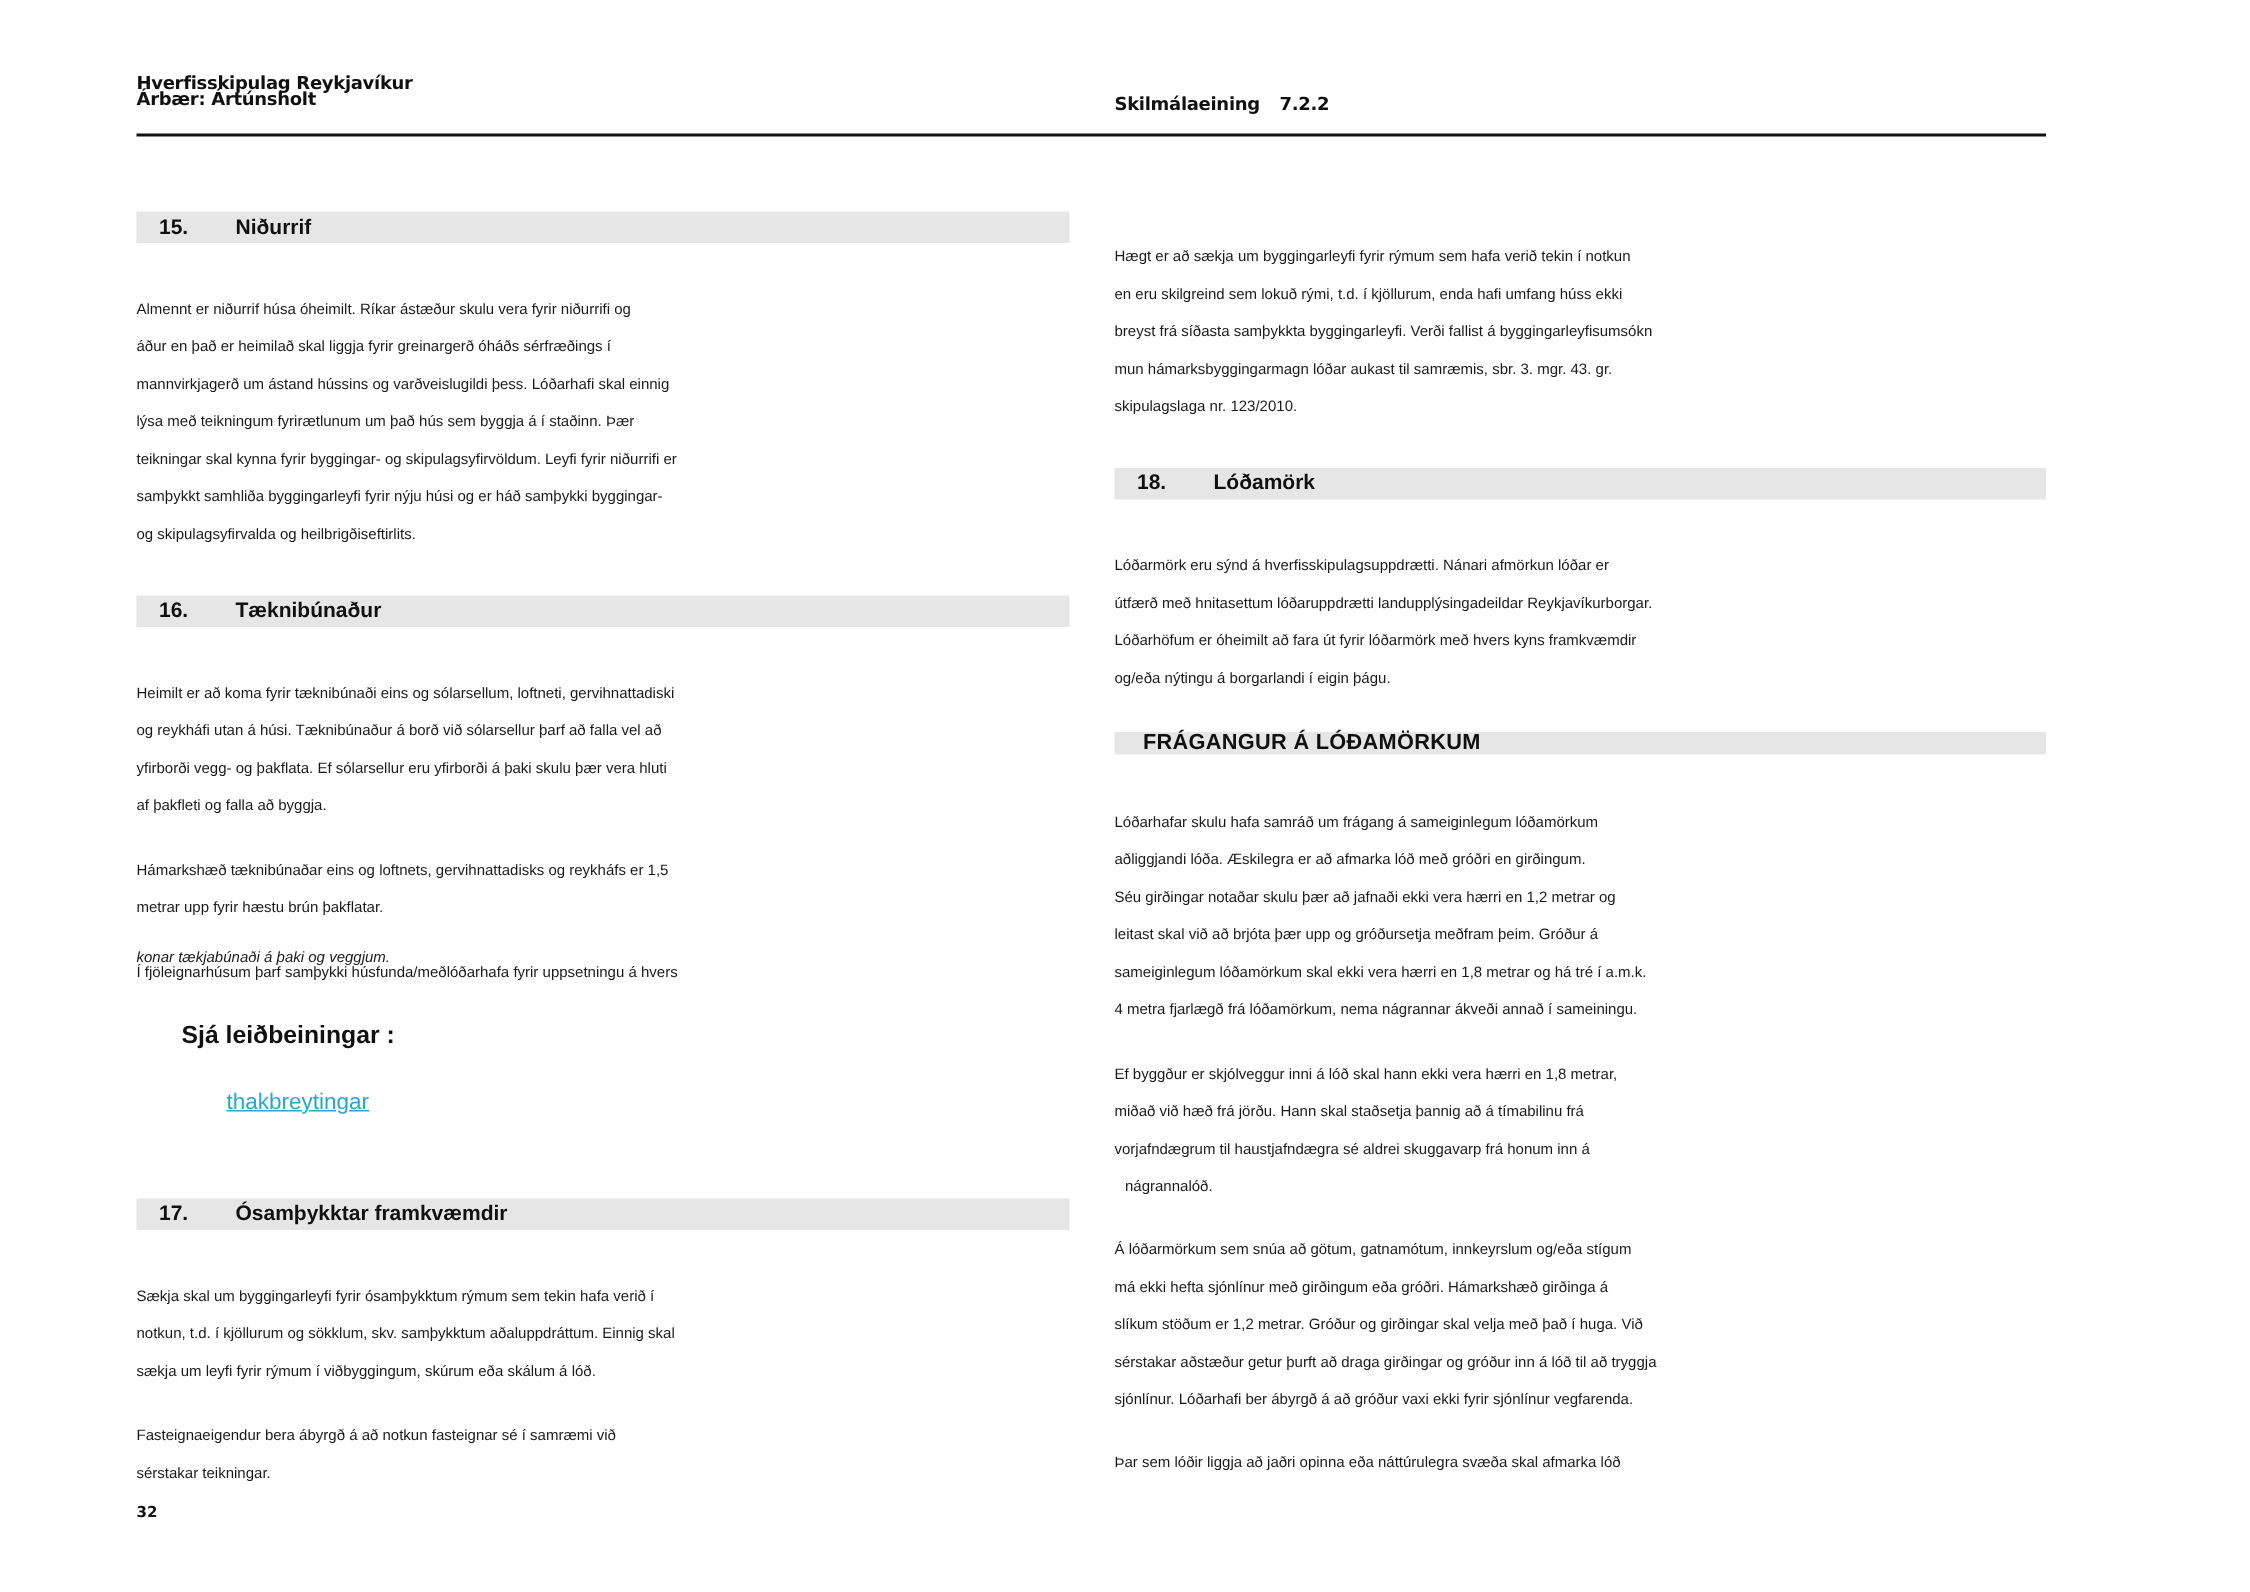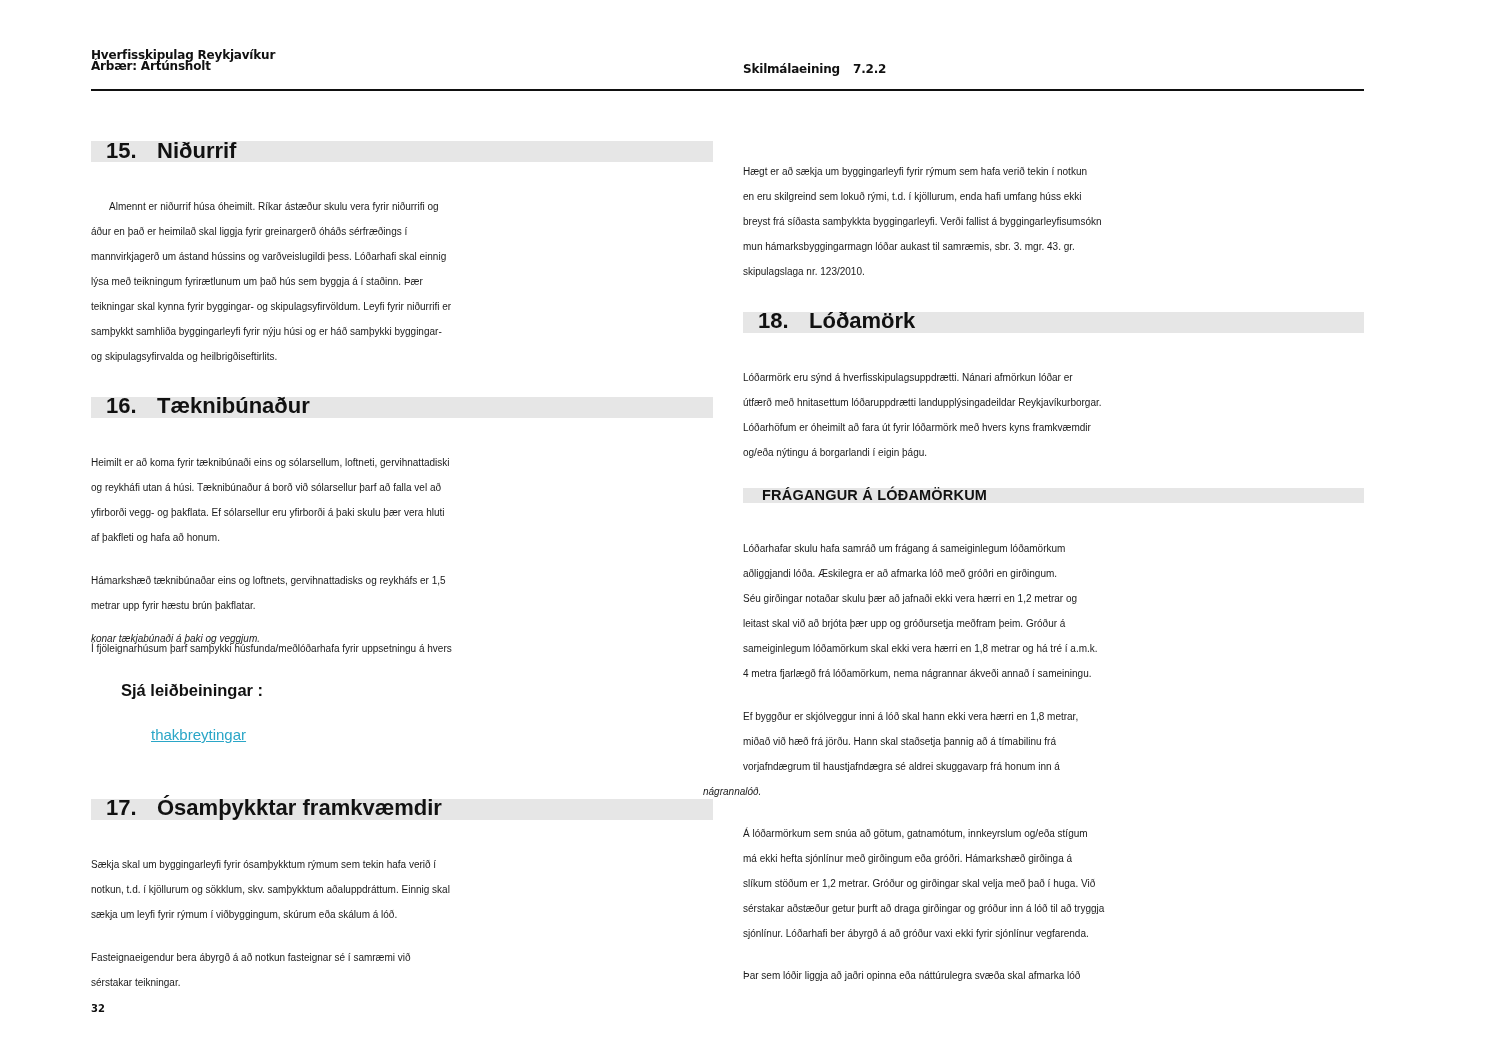--- a/index.html
+++ b/index.html
@@ -1,55 +1,55 @@
 <!DOCTYPE html>
 <html><head>
 <meta charset="utf-8">
 <style>
   html, body { margin:0; padding:0; background:#ffffff; }
   body { width:1500px; height:1061px; position:relative; overflow:hidden; font-family:"Liberation Sans", sans-serif; color:#1a1a1a; }
   .hdr { position:absolute; font-family:"DejaVu Sans", sans-serif; font-size:12px; font-weight:bold; color:#111; letter-spacing:-0.2px; line-height:11px; }
   .hdr-rule { position:absolute; left:91px; top:89px; width:1273px; height:1.5px; background:#111; }
   .sec { position:absolute; height:21px; background:#e6e6e6; }
-  .sec-title { position:absolute; font-size:22px; font-weight:bold; color:#111; line-height:24px; white-space:nowrap; }
+  .sec-title { position:absolute; font-size:14px; font-weight:bold; color:#111; line-height:24px; white-space:nowrap; }
   .sec-num { display:inline-block; width:51px; }
   .sub { position:absolute; height:15px; background:#e6e6e6; }
   .sub-title { position:absolute; font-size:14.5px; font-weight:bold; color:#111; line-height:16px; letter-spacing:0.2px; white-space:nowrap; }
   .ln { position:absolute; font-size:10px; line-height:18px; color:#1a1a1a; white-space:nowrap;margin-top:24px; }
   .see { position:absolute; font-size:16.5px; font-weight:bold; color:#111; white-space:nowrap; }
   .link { position:absolute; font-size:15px; color:#2aa6c7; text-decoration:underline; white-space:nowrap; cursor:pointer; }
   .pgnum { position:absolute; left:91px; top:1003px; font-family:"DejaVu Sans", sans-serif; font-size:10px; font-weight:bold; color:#111; }
 </style>
 </head>
 <body>
 
 <div class="hdr" style="left:91px; top:50px;">Hverfisskipulag Reykjavíkur</div>
 <div class="hdr" style="left:91px; top:61px; font-weight:bold;">Árbær: Ártúnsholt</div>
 <div class="hdr" style="left:743px; top:64px;">Skilmálaeining</div>
 <div class="hdr" style="left:853px; top:64px;">7.2.2</div>
 <div class="hdr-rule"></div>
 
 <div class="sec" style="left:91px; top:141px; width:622px;"></div>
 <div class="sec-title" style="left:106px; top:139px;"><span class="sec-num">15.</span><span>Niðurrif</span></div>
 
-<div class="ln" style="left:109px; top:174px;">Almennt er niðurrif húsa óheimilt. Ríkar ástæður skulu vera fyrir niðurrifi og</div>
+<div class="ln" style="left:91px; top:174px;">Almennt er niðurrif húsa óheimilt. Ríkar ástæður skulu vera fyrir niðurrifi og</div>
 <div class="ln" style="left:91px; top:199px;">áður en það er heimilað skal liggja fyrir greinargerð óháðs sérfræðings í</div>
 <div class="ln" style="left:91px; top:224px;">mannvirkjagerð um ástand hússins og varðveislugildi þess. Lóðarhafi skal einnig</div>
 <div class="ln" style="left:91px; top:249px;">lýsa með teikningum fyrirætlunum um það hús sem byggja á í staðinn. Þær</div>
 <div class="ln" style="left:91px; top:274px;">teikningar skal kynna fyrir byggingar- og skipulagsyfirvöldum. Leyfi fyrir niðurrifi er</div>
 <div class="ln" style="left:91px; top:299px;">samþykkt samhliða byggingarleyfi fyrir nýju húsi og er háð samþykki byggingar-</div>
 <div class="ln" style="left:91px; top:324px;">og skipulagsyfirvalda og heilbrigðiseftirlits.</div>
 
 <div class="sec" style="left:91px; top:397px; width:622px;"></div>
 <div class="sec-title" style="left:106px; top:394px;"><span class="sec-num">16.</span><span>Tæknibúnaður</span></div>
 
 <div class="ln" style="left:91px; top:430px;">Heimilt er að koma fyrir tæknibúnaði eins og sólarsellum, loftneti, gervihnattadiski</div>
 <div class="ln" style="left:91px; top:455px;">og reykháfi utan á húsi. Tæknibúnaður á borð við sólarsellur þarf að falla vel að</div>
 <div class="ln" style="left:91px; top:480px;">yfirborði vegg- og þakflata. Ef sólarsellur eru yfirborði á þaki skulu þær vera hluti</div>
-<div class="ln" style="left:91px; top:505px;">af þakfleti og hafa að honum.</div>
+<div class="ln" style="left:91px; top:505px;">af þakfleti og falla að byggja.</div>
 
 <div class="ln" style="left:91px; top:548px;">Hámarkshæð tæknibúnaðar eins og loftnets, gervihnattadisks og reykháfs er 1,5</div>
 <div class="ln" style="left:91px; top:573px;">metrar upp fyrir hæstu brún þakflatar.</div>
 
 <div class="ln" style="left:91px; top:616px;">Í fjöleignarhúsum þarf samþykki húsfunda/meðlóðarhafa fyrir uppsetningu á hvers</div>
 <div class="ln" style="left:91px; top:606px;font-style:italic;">konar tækjabúnaði á þaki og veggjum.</div>
 
 <div class="see" style="left:121px; top:681px;">Sjá leiðbeiningar :</div>
 <div class="link" style="left:151px; top:726px;">thakbreytingar</div>
 
@@ -85,21 +85,21 @@
 <div class="ln" style="left:743px; top:516px;">Lóðarhafar skulu hafa samráð um frágang á sameiginlegum lóðamörkum</div>
 <div class="ln" style="left:743px; top:541px;">aðliggjandi lóða. Æskilegra er að afmarka lóð með gróðri en girðingum.</div>
 <div class="ln" style="left:743px; top:566px;">Séu girðingar notaðar skulu þær að jafnaði ekki vera hærri en 1,2 metrar og</div>
 <div class="ln" style="left:743px; top:591px;">leitast skal við að brjóta þær upp og gróðursetja meðfram þeim. Gróður á</div>
 <div class="ln" style="left:743px; top:616px;">sameiginlegum lóðamörkum skal ekki vera hærri en 1,8 metrar og há tré í a.m.k.</div>
 <div class="ln" style="left:743px; top:641px;">4 metra fjarlægð frá lóðamörkum, nema nágrannar ákveði annað í sameiningu.</div>
 
 <div class="ln" style="left:743px; top:684px;">Ef byggður er skjólveggur inni á lóð skal hann ekki vera hærri en 1,8 metrar,</div>
 <div class="ln" style="left:743px; top:709px;">miðað við hæð frá jörðu. Hann skal staðsetja þannig að á tímabilinu frá</div>
 <div class="ln" style="left:743px; top:734px;">vorjafndægrum til haustjafndægra sé aldrei skuggavarp frá honum inn á</div>
-<div class="ln" style="left:703px; top:759px;font-style:italic;">nágrannalóð.</div>
+<div class="ln" style="left:750px; top:759px;">nágrannalóð.</div>
 
 <div class="ln" style="left:743px; top:801px;">Á lóðarmörkum sem snúa að götum, gatnamótum, innkeyrslum og/eða stígum</div>
 <div class="ln" style="left:743px; top:826px;">má ekki hefta sjónlínur með girðingum eða gróðri. Hámarkshæð girðinga á</div>
 <div class="ln" style="left:743px; top:851px;">slíkum stöðum er 1,2 metrar. Gróður og girðingar skal velja með það í huga. Við</div>
 <div class="ln" style="left:743px; top:876px;">sérstakar aðstæður getur þurft að draga girðingar og gróður inn á lóð til að tryggja</div>
 <div class="ln" style="left:743px; top:901px;">sjónlínur. Lóðarhafi ber ábyrgð á að gróður vaxi ekki fyrir sjónlínur vegfarenda.</div>
 
 <div class="ln" style="left:743px; top:943px;">Þar sem lóðir liggja að jaðri opinna eða náttúrulegra svæða skal afmarka lóð</div>
 
 </body></html>

